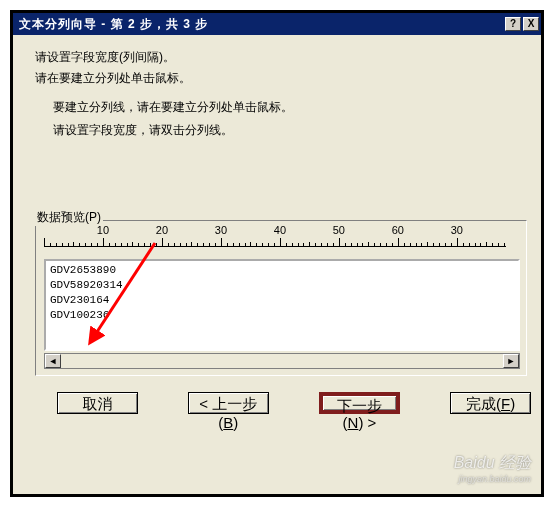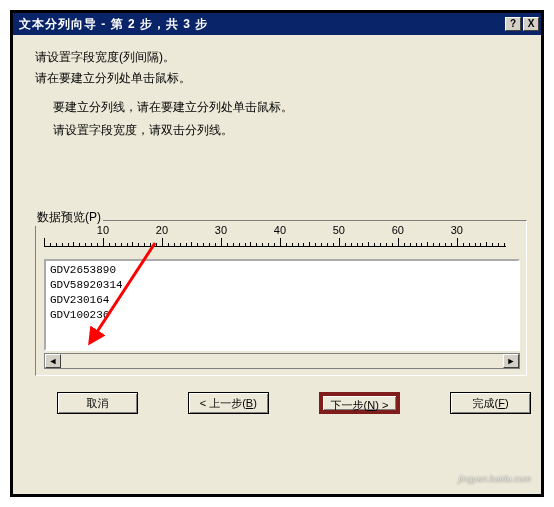--- a/index.html
+++ b/index.html
@@ -156,21 +156,21 @@
     justify-content: flex-end;
     gap: 6px;
     padding: 8px 10px 6px 0;
   }
   .btn {
     width: 88px;
     height: 22px;
     background: #ece9d8;
     border: 1px solid #000;
     box-shadow: inset 1px 1px 0 #fff, inset -1px -1px 0 #808080;
-    font-size: 11px;
+    font-size: 15px;
     text-align: center;
     line-height: 19px;
     font-family: "Microsoft YaHei", SimSun, Arial, sans-serif;
     margin-left: 44px;
   }
   .btn.default {
     border: 4px solid #7f1d1d;
     line-height: 17px;
   }
   .btn .ul { text-decoration: underline; }
@@ -191,21 +191,21 @@
     font-size: 16px;
     text-shadow: 0 0 2px rgba(0,0,0,0.5);
     font-style: italic;
     font-family: Arial, sans-serif;
     pointer-events: none;
   }
   .watermark .sub {
     display:block;
     font-size:9px;
     color: rgba(240,240,240,0.7);
-    text-align:left;
+    text-align:right;
   }
 </style>
 </head>
 <body>
 
 <div class="frame">
   <div class="outer-border">
 
     <div class="titlebar">
       <span class="title">文本分列向导 - 第 2 步，共 3 步</span>
@@ -349,17 +349,18 @@
     <svg class="red-arrow" viewBox="0 0 80 110">
       <defs>
         <marker id="ah" markerWidth="8" markerHeight="8" refX="3" refY="3" orient="auto">
           <path d="M0,0 L6,3 L0,6 Z" fill="#ff0000"></path>
         </marker>
       </defs>
       <line x1="70" y1="5" x2="8" y2="100" stroke="#ff0000" stroke-width="3" marker-end="url(#ah)"></line>
     </svg>
 
     <div class="watermark">
+      <span>Baidu 经验</span>
       <span class="sub">jingyan.baidu.com</span>
     </div>
 
   </div>
 </div>
 
 </body></html>

